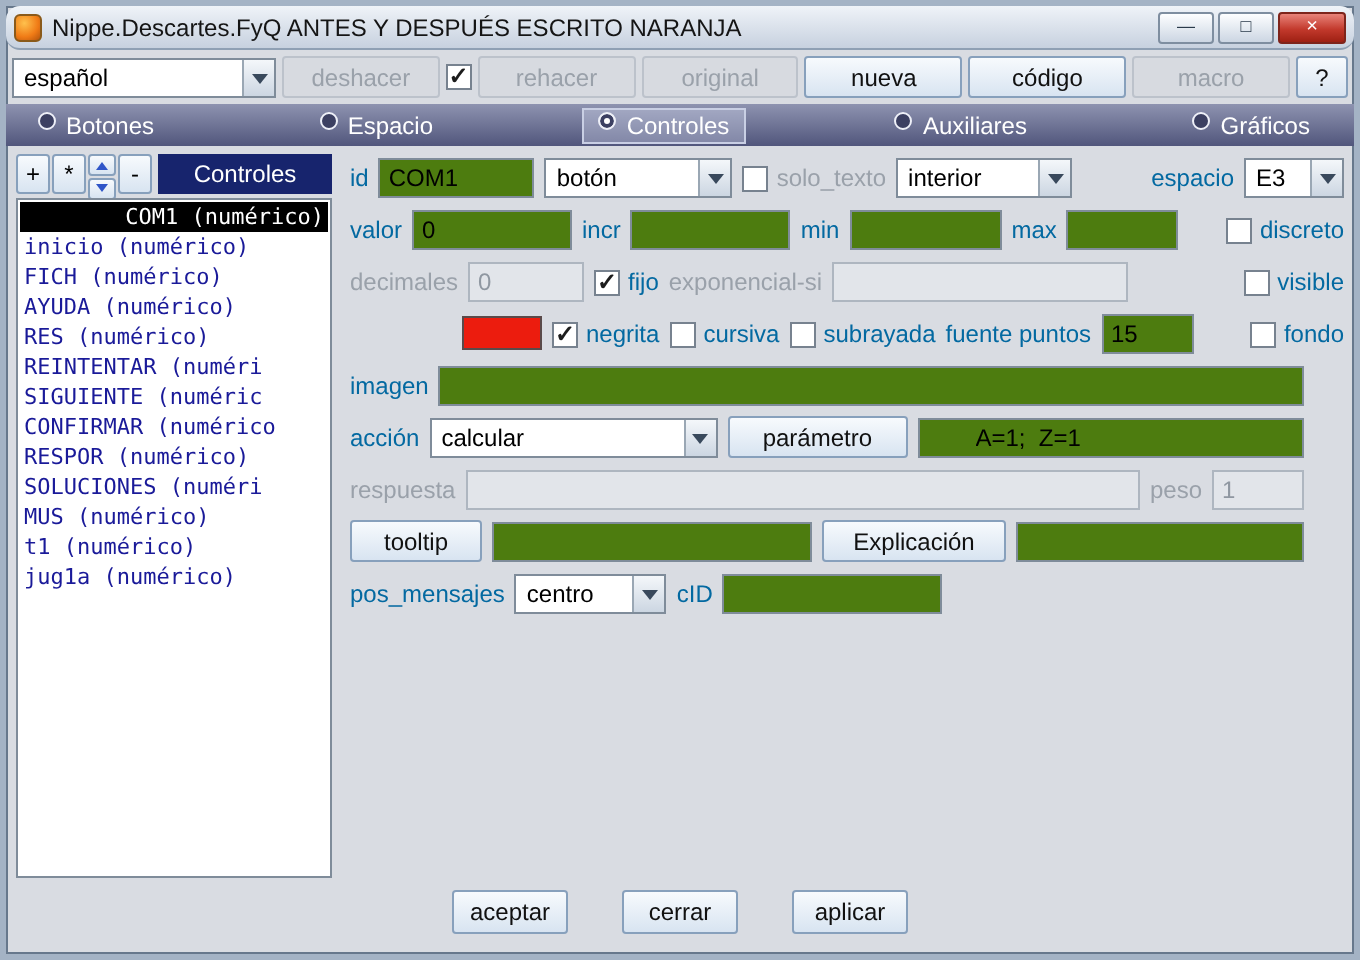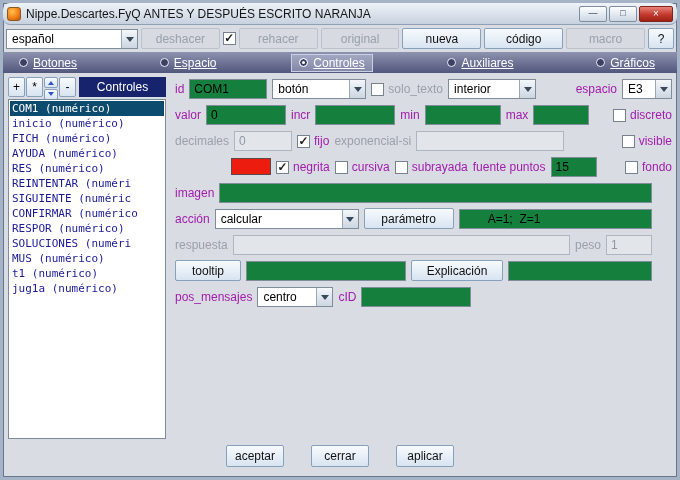--- a/index.html
+++ b/index.html
@@ -43,22 +43,22 @@
                background:linear-gradient(#f4f7fa,#ccd6e2); border-left:1px solid #9aa7b4;
                display:flex; align-items:center; justify-content:center; }
   .combo-btn::after { content:""; width:0; height:0; border:4px solid transparent;
                       border-top:5px solid #39495c; margin-top:5px; }
   .lang-combo { width:132px; }
 
   
   .tabbar { flex:0 0 21px; background:linear-gradient(#8e93b0,#51567c); color:#fff;
             display:flex; align-items:center; justify-content:space-between;
             padding:0 14px 0 8px; }
-  .tab { display:flex; align-items:center; gap:5px; padding:1px 7px;
-         border:1px solid transparent; cursor:default; white-space:nowrap;text-decoration:underline; }
+  .tab { display:flex; align-items:flex-start; gap:5px; padding:1px 7px;
+         border:1px solid transparent; cursor:default; white-space:nowrap; }
   .tab.selected { background:rgba(215,220,240,0.35); border-color:#c9cfe4; }
   .radio { width:9px; height:9px; border-radius:50%; border:1px solid #eef0f8;
            background:#3c4062; flex:0 0 9px; }
   .tab.selected .radio { background:#fff; box-shadow: inset 0 0 0 2px #3c4062; }
 
   
   .content { flex:1; display:flex; padding:4px 5px 2px 5px; gap:9px; min-height:0; }
 
   
   .leftpanel { flex:0 0 158px; display:flex; flex-direction:column; min-height:0; }
@@ -74,29 +74,29 @@
                   border-bottom:4px solid #2f55c8; margin-bottom:2px; }
   .sp-down::after { content:""; width:0; height:0; border:3px solid transparent;
                     border-top:4px solid #2f55c8; margin-top:2px; }
   .list-header { flex:1; background:#17246d; color:#fff; display:flex;
                  align-items:center; justify-content:center; margin-left:2px; }
   .listbox { flex:1; background:#fff; border:1px solid #7f8c9a; overflow:hidden;
              padding:1px; font-family:"DejaVu Sans Mono", monospace; font-size:11px;
              color:#1a1a99; }
   .list-item { height:15px; line-height:15px; padding:0 2px;
                white-space:nowrap; overflow:hidden; cursor:default; }
-  .list-item.selected { background:#0c4a6e; color:#fff; }
+  .list-item.selected { background:#000000; color:#fff;text-align:right; }
 
   
   .form { flex:1; display:flex; flex-direction:column; gap:5px; padding-top:1px;
           overflow:hidden; }
   .frow { display:flex; align-items:center; gap:5px; height:21px; flex:0 0 21px; }
-  .flabel { white-space:nowrap; color:#a21caf; }
+  .flabel { white-space:nowrap; color:#0369a1; }
   .flabel.disabled { color:#9aa1aa; }
-  .tfield { height:20px; border:1px solid #7f8c9a; background:#15803d;
+  .tfield { height:20px; border:1px solid #7f8c9a; background:#4d7c0f;
             font:12px "Liberation Sans",sans-serif; padding:0 4px; min-width:0; }
   .tfield.disabled { background:#e2e5ea; color:#8f97a1; border-color:#aeb6c0; }
   .checkbox { width:13px; height:13px; background:#fff; border:1px solid #77828f;
               display:inline-flex; align-items:center; justify-content:center;
               flex:0 0 13px; cursor:default; }
   .checkbox.checked::after { content:"✓"; font-size:12px; font-weight:bold;
                              color:#1c1c1c; line-height:1; margin-top:-1px; }
   .cbgroup { display:flex; align-items:flex-end; gap:4px; }
   .push-right { margin-left:auto; }
   .swatch { width:40px; height:17px; border:1px solid #5a4a4a; margin-left:56px;

